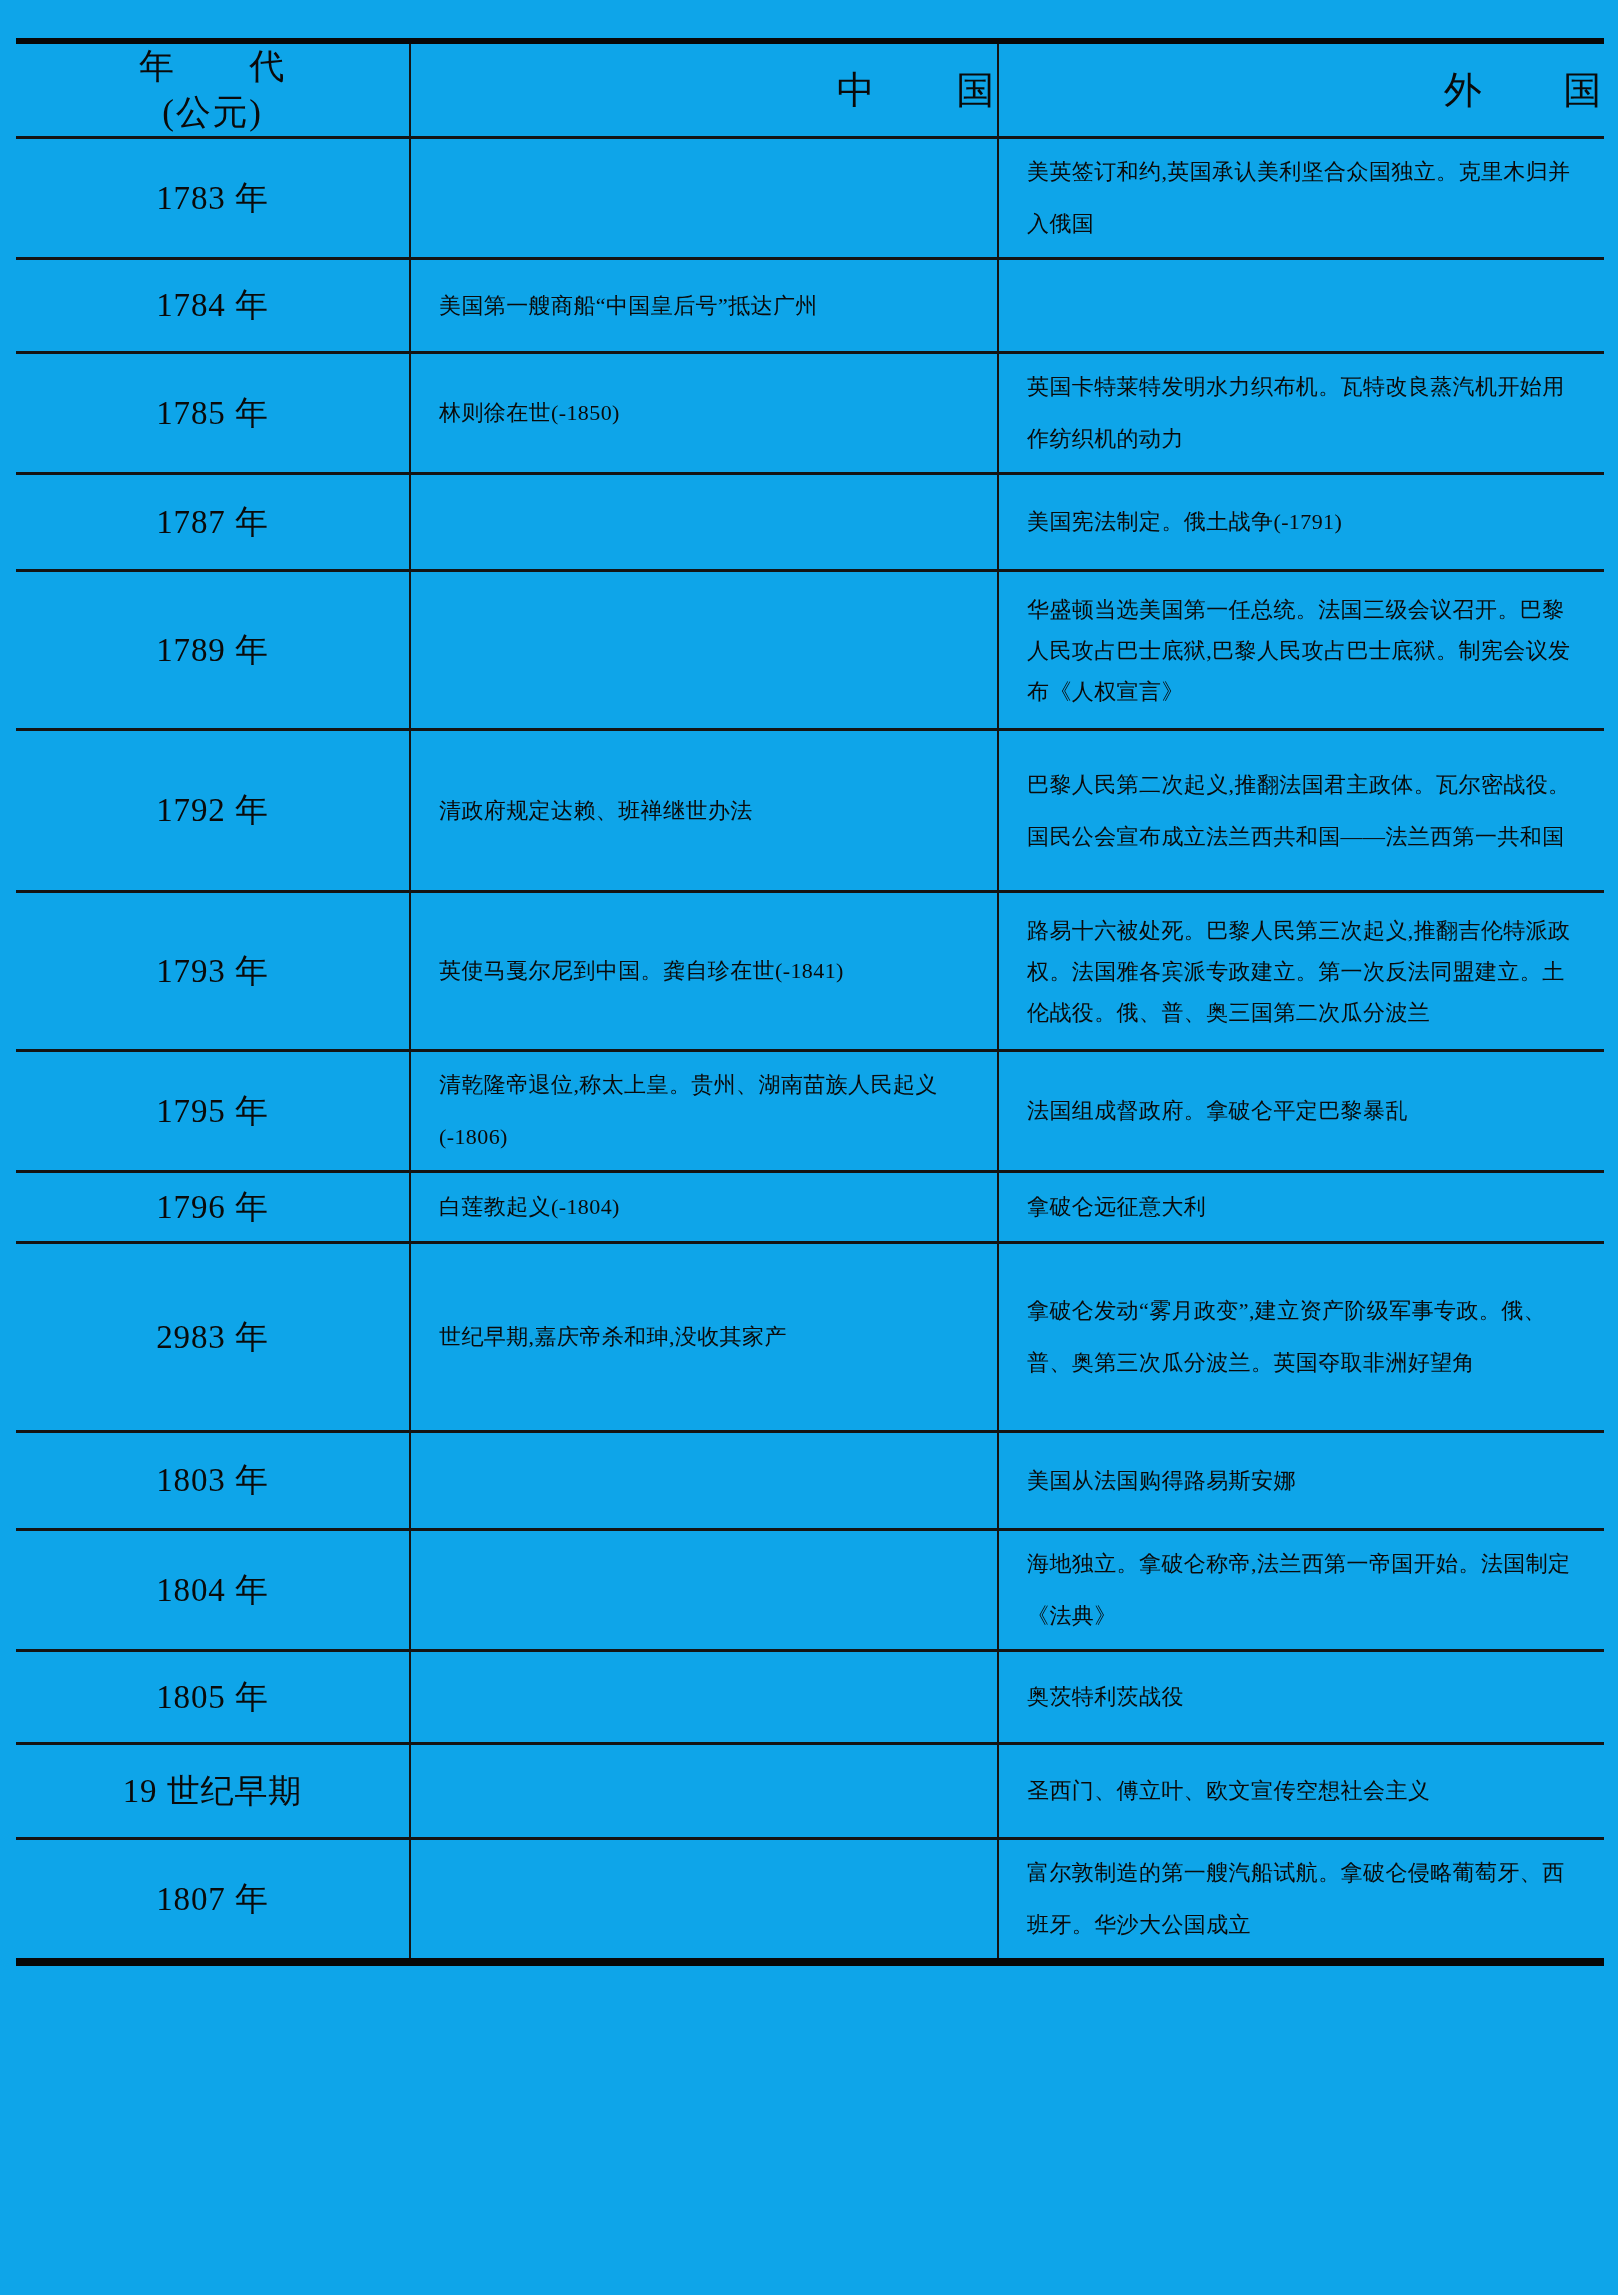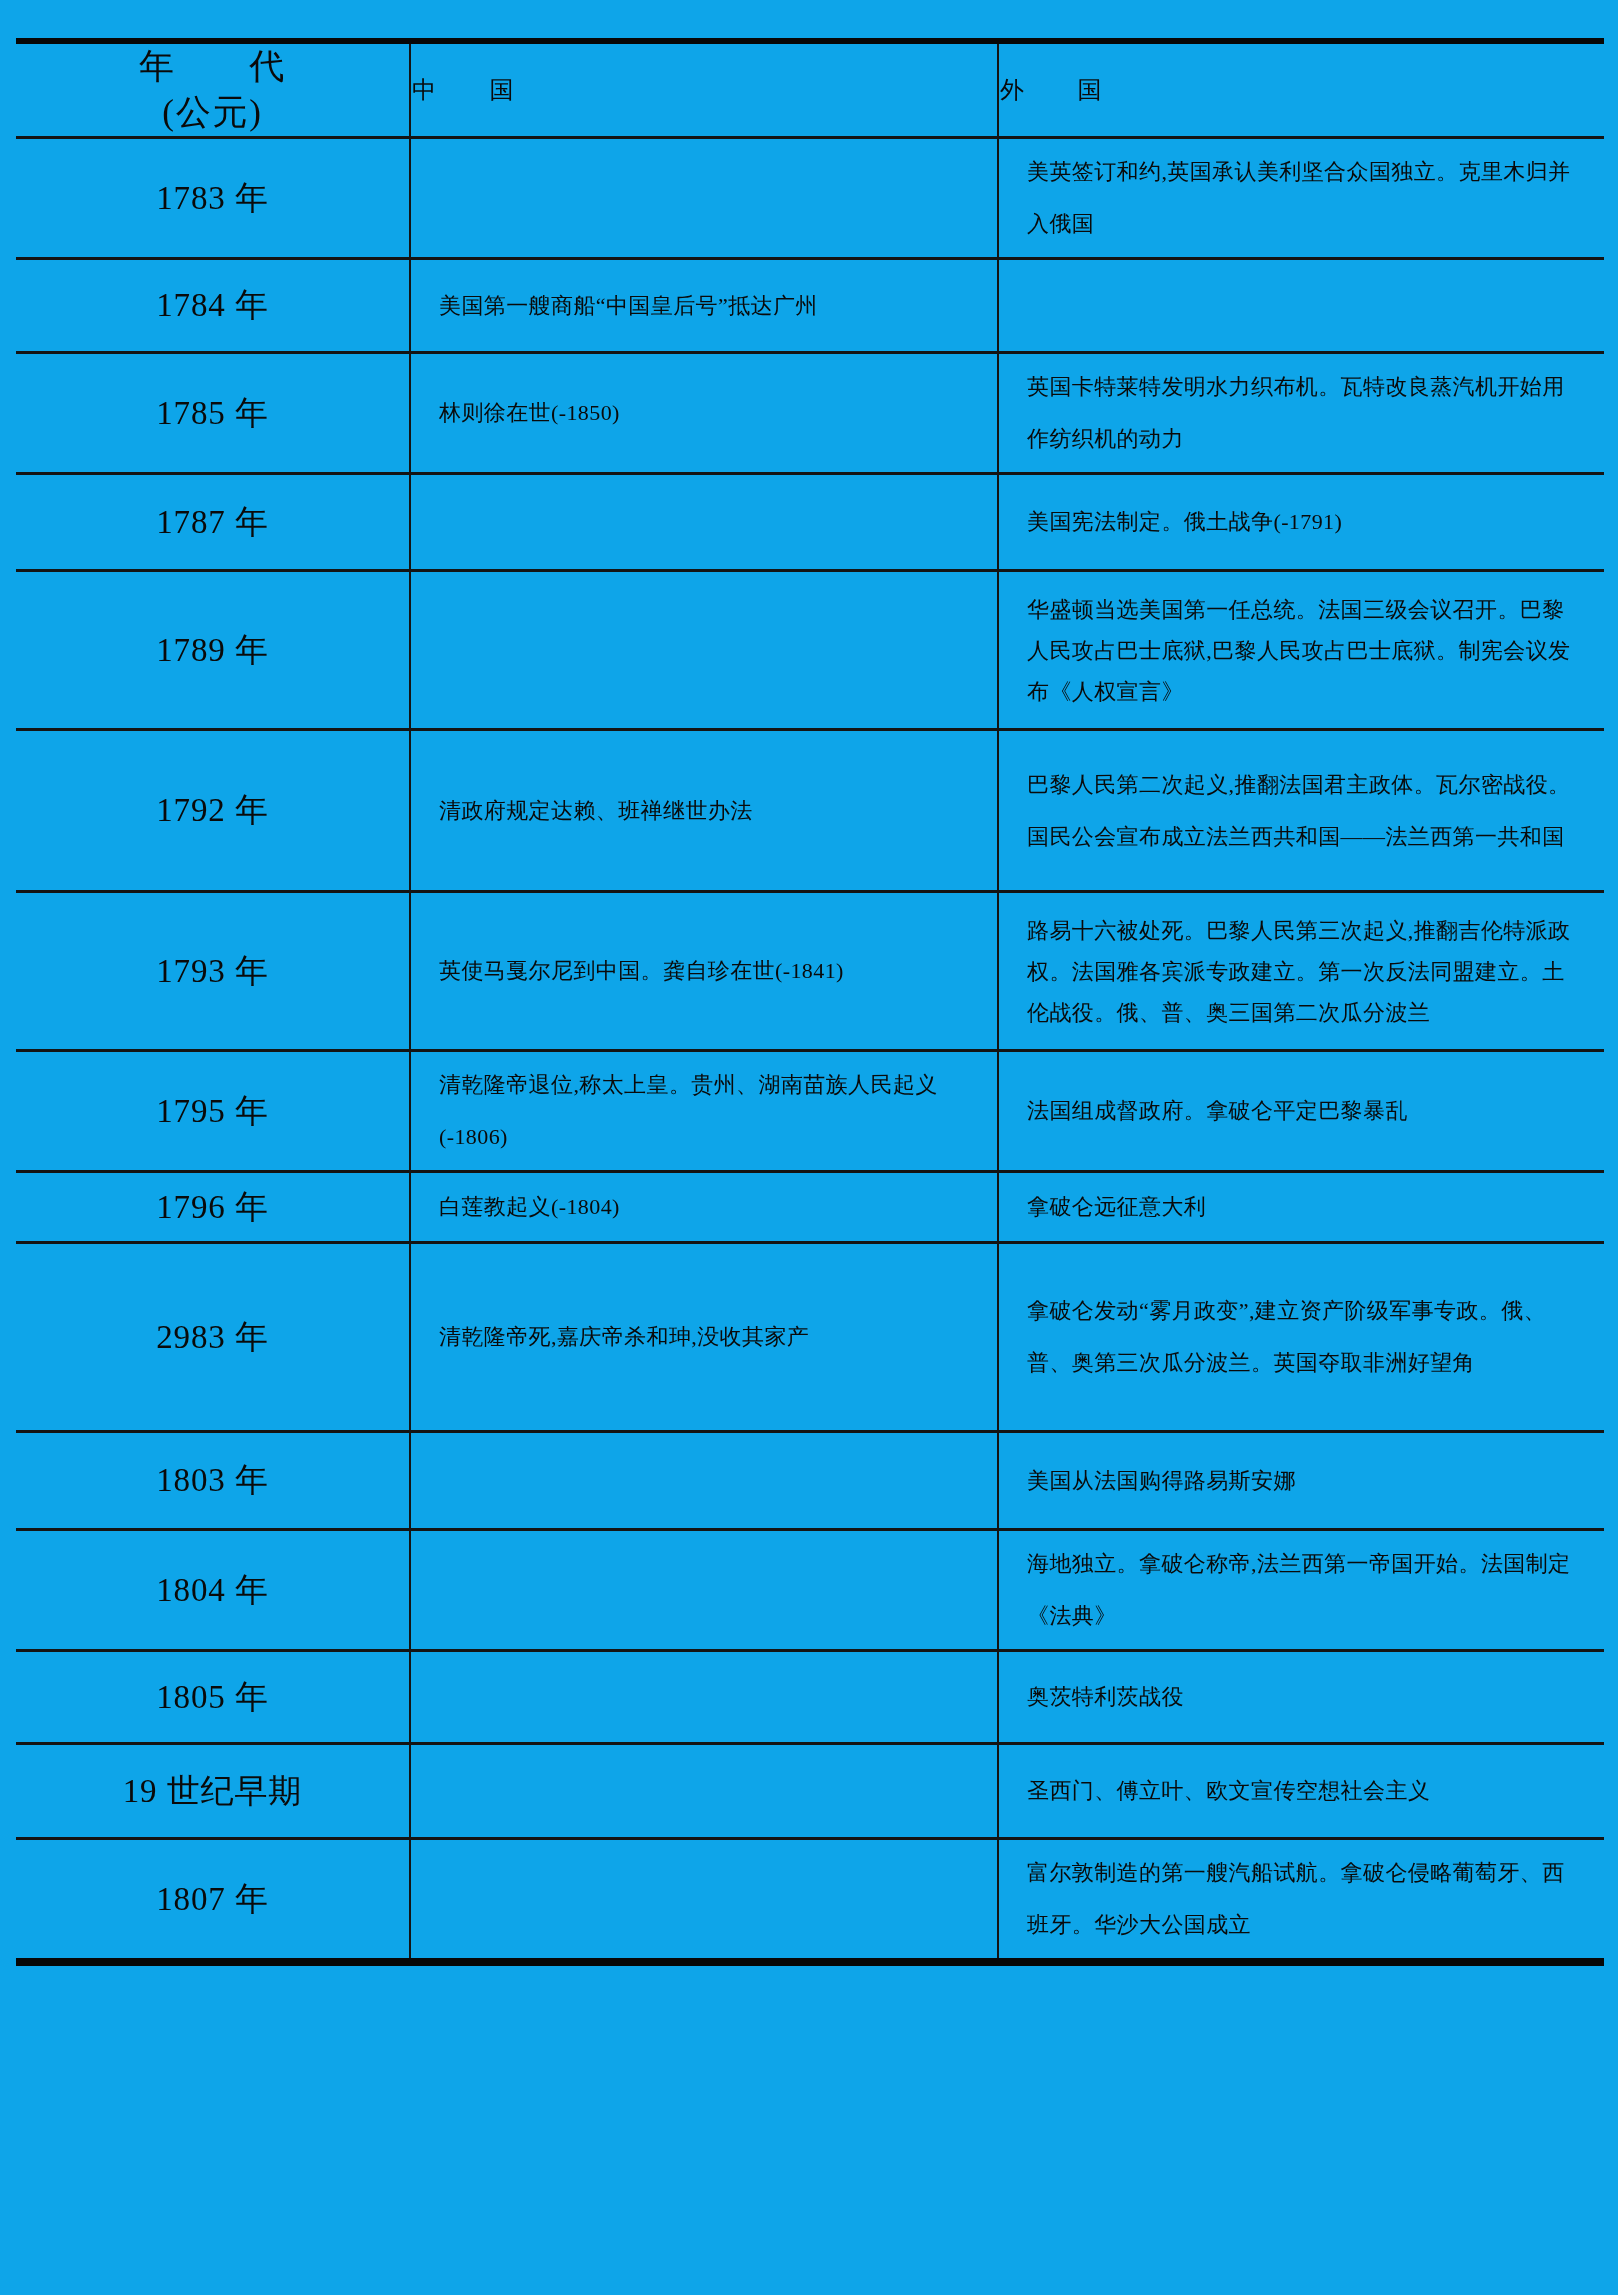--- a/index.html
+++ b/index.html
@@ -50,22 +50,22 @@
     font-size: 22px;
     line-height: 52px;
     padding: 7px 21px 7px 28px;
     letter-spacing: 0.4px;
     text-align: left;
   }
   td.tight {
     line-height: 41px;
   }
   th.c2, th.c3 {
-    text-align: left;
-    font-size: 24px;
+    text-align: right;
+    font-size: 38px;
     letter-spacing: 1.8px;
   }
   th.c1 .hline {
     line-height: 46px;
     font-size: 35px;
     letter-spacing: 1.8px;
   }
 </style>
 </head>
 <body>
@@ -127,21 +127,21 @@
         <td class="c2">清乾隆帝退位,称太上皇。贵州、湖南苗族人民起义(-1806)</td>
         <td class="c3">法国组成督政府。拿破仑平定巴黎暴乱</td>
       </tr>
       <tr style="height:71px">
         <td class="c1">1796 年</td>
         <td class="c2">白莲教起义(-1804)</td>
         <td class="c3">拿破仑远征意大利</td>
       </tr>
       <tr style="height:189px">
         <td class="c1">2983 年</td>
-        <td class="c2">清乾隆帝死,嘉庆帝杀和珅,没收其家产</td>
+        <td class="c2">世纪早期,嘉庆帝杀和珅,没收其家产</td>
         <td class="c3">拿破仑发动“雾月政变”,建立资产阶级军事专政。俄、普、奥第三次瓜分波兰。英国夺取非洲好望角</td>
       </tr>
       <tr style="height:98px">
         <td class="c1">1803 年</td>
         <td class="c2"></td>
         <td class="c3">美国从法国购得路易斯安娜</td>
       </tr>
       <tr style="height:94px">
         <td class="c1">1804 年</td>
         <td class="c2"></td>

